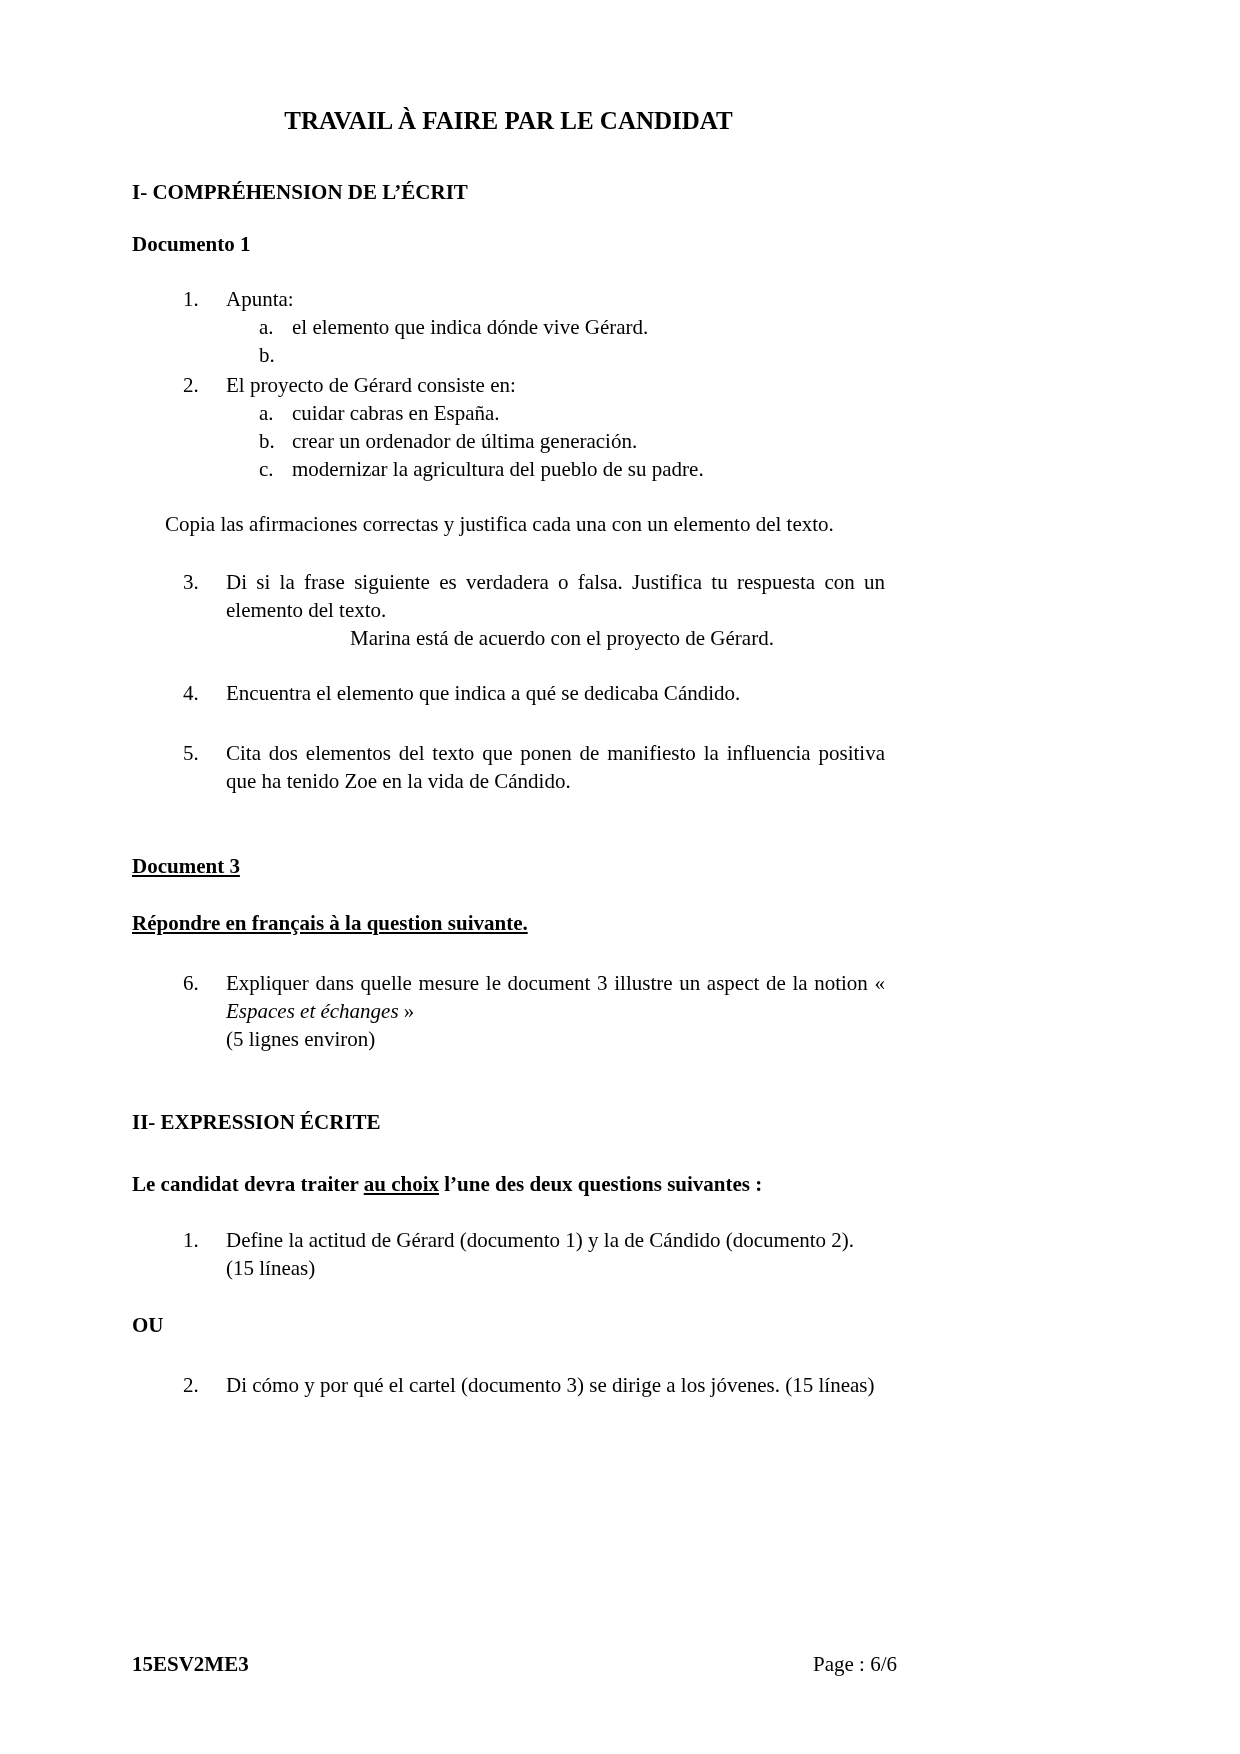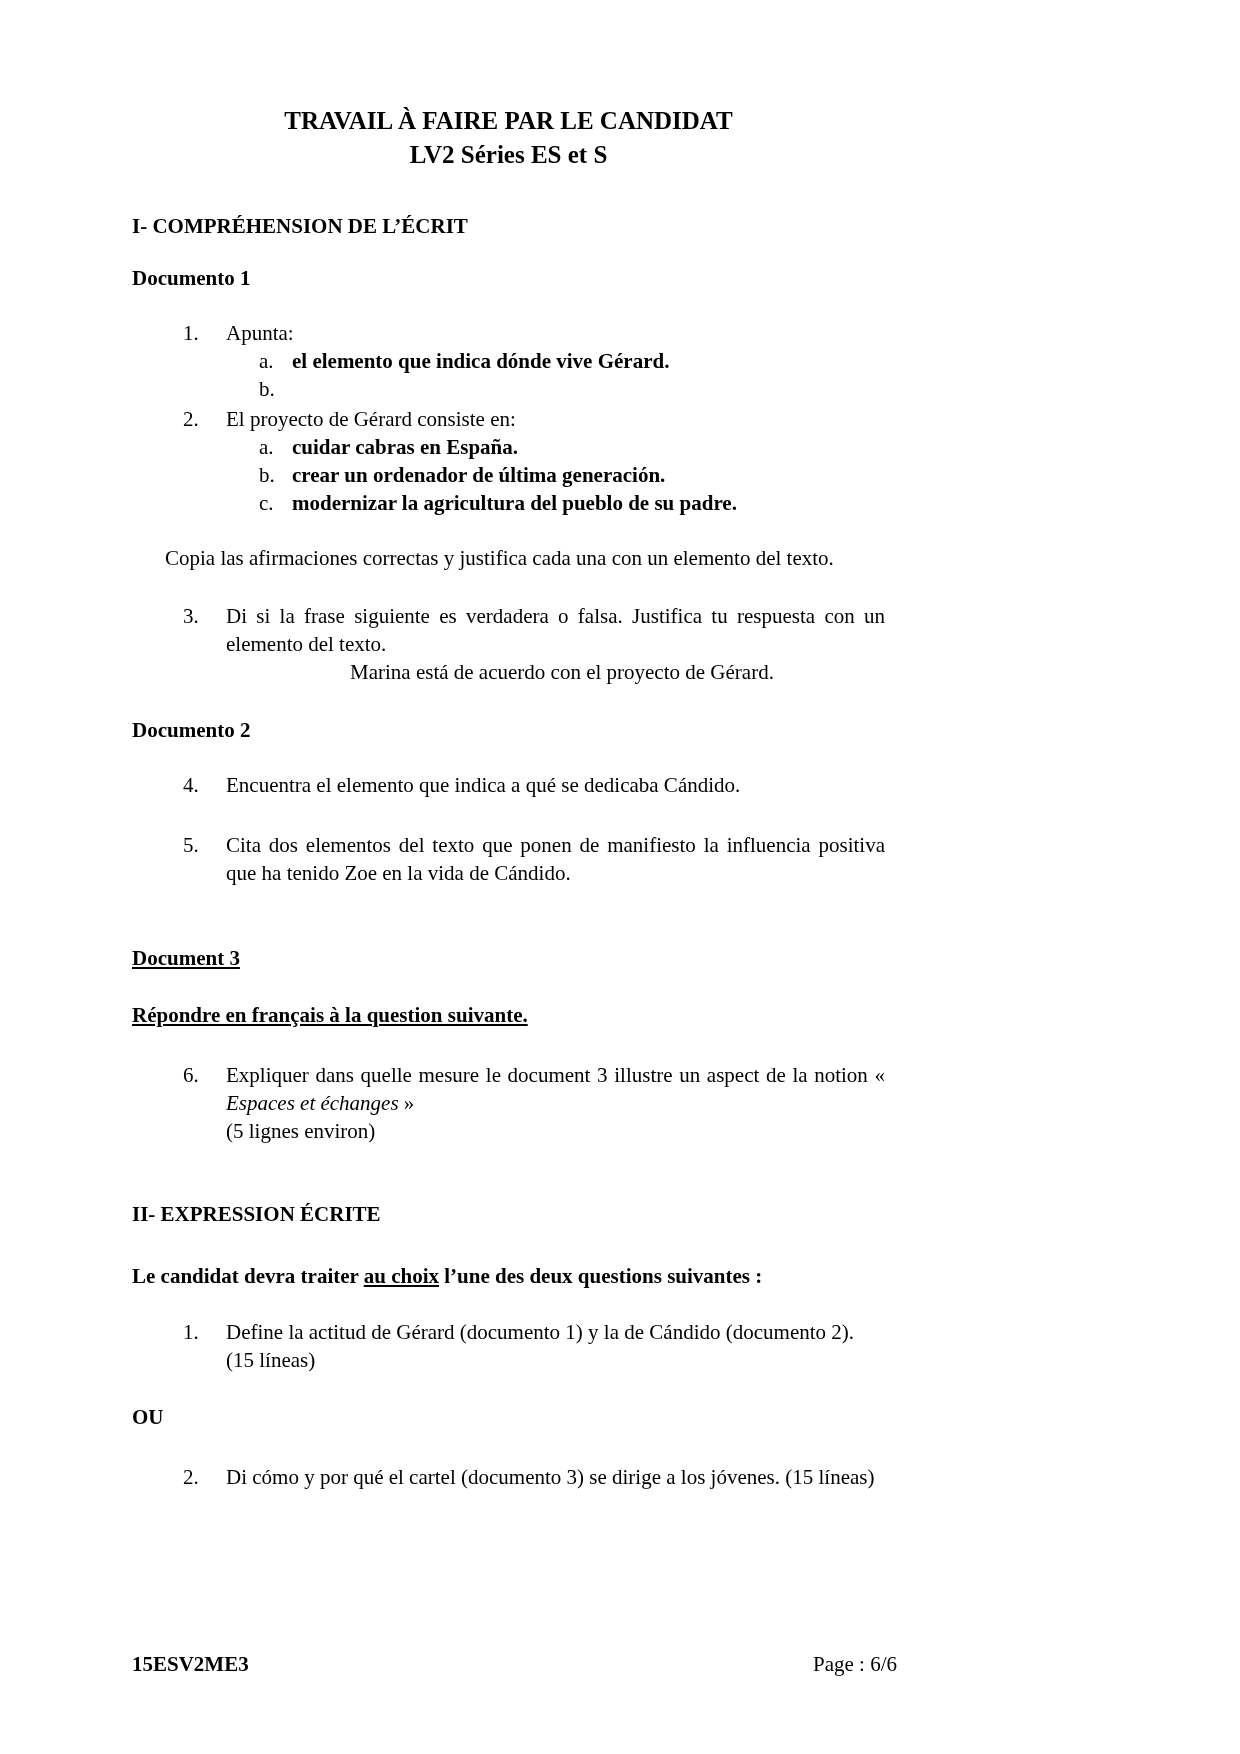--- a/index.html
+++ b/index.html
@@ -36,21 +36,21 @@
   .qnum {
     position: absolute;
     left: 51px;
     top: 0;
   }
   .qbody { margin-left: 94px; }
   .justify { text-align: justify; }
 
   .subitem { position: relative; }
   .subletter { position: absolute; left: 127px; top: 0; }
-  .subbody { margin-left: 160px; font-weight: bold; }
+  .subbody { margin-left: 160px; }
 
   .q3-emph { margin-left: 124px; }
 
   .underline { text-decoration: underline; }
   .italic { font-style: italic; }
   .bold { font-weight: bold; }
 
   .footer {
     position: absolute;
     left: 132px;
@@ -60,21 +60,20 @@
     justify-content: space-between;
   }
 </style>
 </head>
 <body>
 
 <div class="page">
   <div class="content">
 
     <div class="doc-title">TRAVAIL À FAIRE PAR LE CANDIDAT</div>
-    <div class="doc-title">LV2 Séries ES et S</div>
 
     <div class="heading g40">I- COMPRÉHENSION DE L’ÉCRIT</div>
 
     <div class="heading g36">Documento 1</div>
 
     <div class="qitem g27">
       <span class="qnum">1.</span>
       <div class="qbody">Apunta:</div>
     </div>
     <div class="subitem">
@@ -107,21 +106,20 @@
     </div>
 
     <div class="qitem g30">
       <span class="qnum">3.</span>
       <div class="qbody">
         <div class="justify">Di si la frase siguiente es verdadera o falsa. Justifica tu respuesta con un elemento del texto.</div>
         <div class="q3-emph">Marina está de acuerdo con el proyecto de Gérard.</div>
       </div>
     </div>
 
-    <div class="heading g30">Documento 2</div>
 
     <div class="qitem g27">
       <span class="qnum">4.</span>
       <div class="qbody">Encuentra el elemento que indica a qué se dedicaba Cándido.</div>
     </div>
 
     <div class="qitem g32">
       <span class="qnum">5.</span>
       <div class="qbody justify">Cita dos elementos del texto que ponen de manifiesto la influencia positiva que ha tenido Zoe en la vida de Cándido.</div>
     </div>

